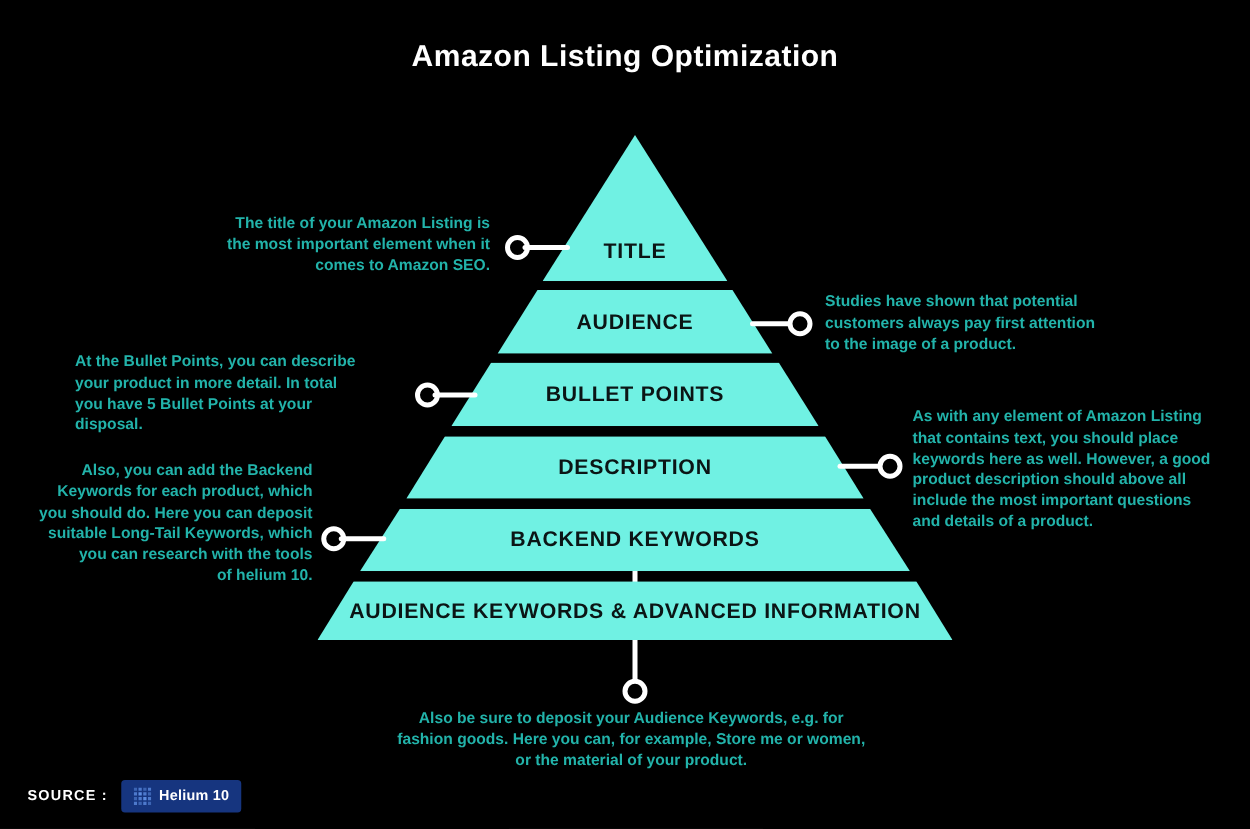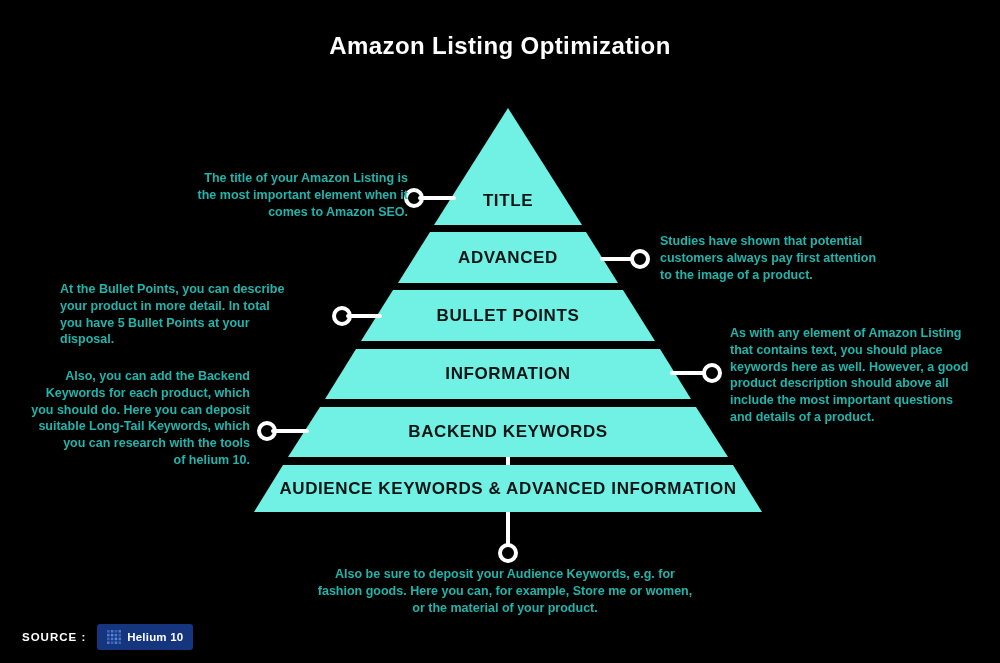--- a/index.html
+++ b/index.html
@@ -41,21 +41,21 @@
   
   .c-line{position:absolute;height:4px;background:var(--line);border-radius:2px;z-index:3;}
   .c-ring{position:absolute;width:12px;height:12px;border:4px solid var(--line);
           border-radius:50%;background:#000;z-index:3;}
   .c-vline{position:absolute;width:4px;background:var(--line);z-index:1;}
   
   .callout{
     position:absolute;color:var(--callout_text);font-size:12.5px;font-weight:700;
     line-height:1.34;white-space:pre-line;z-index:4;
   }
-  .co-title{left:148px;top:170px;width:260px;text-align:right;}
+  .co-title{left:132px;top:170px;width:260px;text-align:right;}
   .co-pictures{left:660px;top:233px;width:290px;text-align:left;}
   .co-bullets{left:60px;top:281px;width:270px;}
   .co-description{left:730px;top:325px;width:268px;text-align:left;}
   .co-backend{left:0px;top:368px;width:250px;text-align:right;}
   .co-audience{left:250px;top:566px;width:510px;text-align:center;}
   
   .source{position:absolute;left:22px;top:624px;display:flex;align-items:center;gap:11px;z-index:4;}
   .source-label{color:#fff;font-size:11.5px;font-weight:700;letter-spacing:1px;}
   .badge{
     display:flex;align-items:center;gap:6px;background:var(--badge);
@@ -70,27 +70,27 @@
 
   <h1 class="title">Amazon Listing Optimization</h1>
 
   <div class="c-vline" style="left:506px;top:455px;height:92px;"></div>
 
   <div class="pyramid">
     <div class="row row1">
       <span class="row-label">TITLE</span>
     </div>
     <div class="row row2">
-      <span class="row-label">ADVANCED</span>
+      <span class="row-label">AUDIENCE</span>
     </div>
     <div class="row row3">
       <span class="row-label">BULLET POINTS</span>
     </div>
     <div class="row row4">
-      <span class="row-label">INFORMATION</span>
+      <span class="row-label">DESCRIPTION</span>
     </div>
     <div class="row row6">
       <span class="row-label">AUDIENCE KEYWORDS &amp; ADVANCED INFORMATION</span>
     </div>
     <div class="row row5">
       <span class="row-label">BACKEND KEYWORDS</span>
     </div>
   </div>
 
   <div class="c-ring" style="left:404px;top:188px;"></div>

